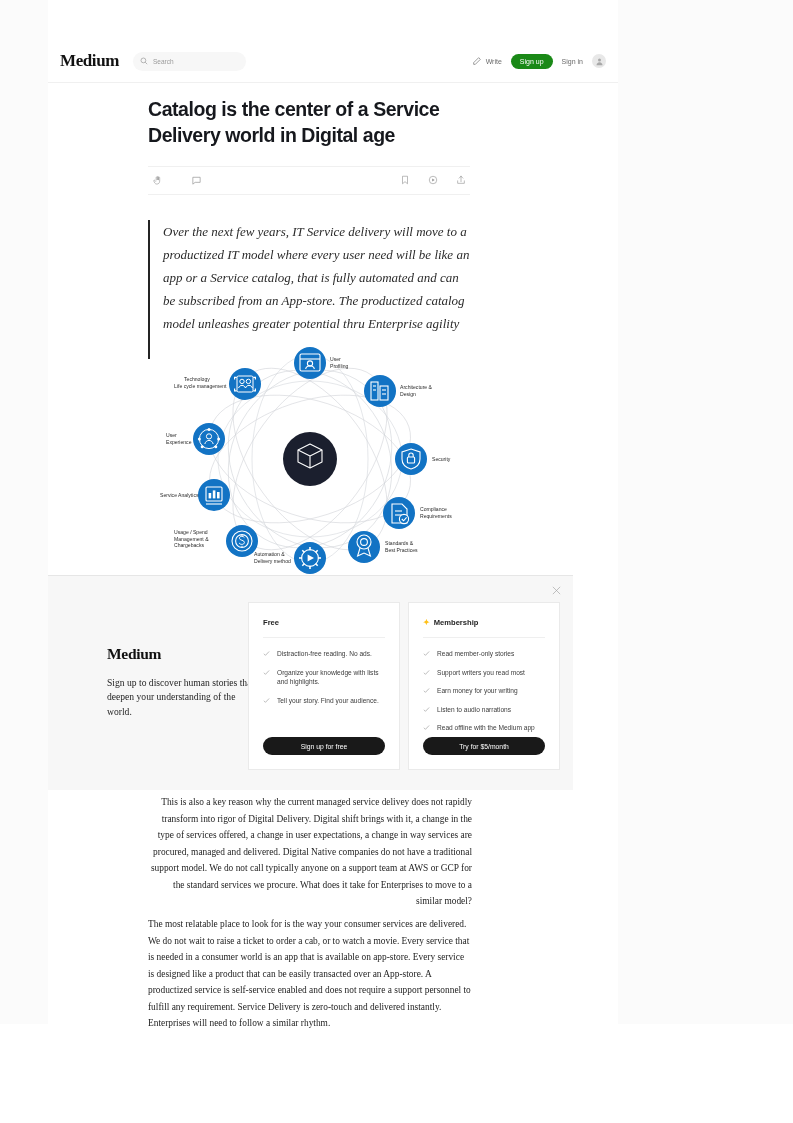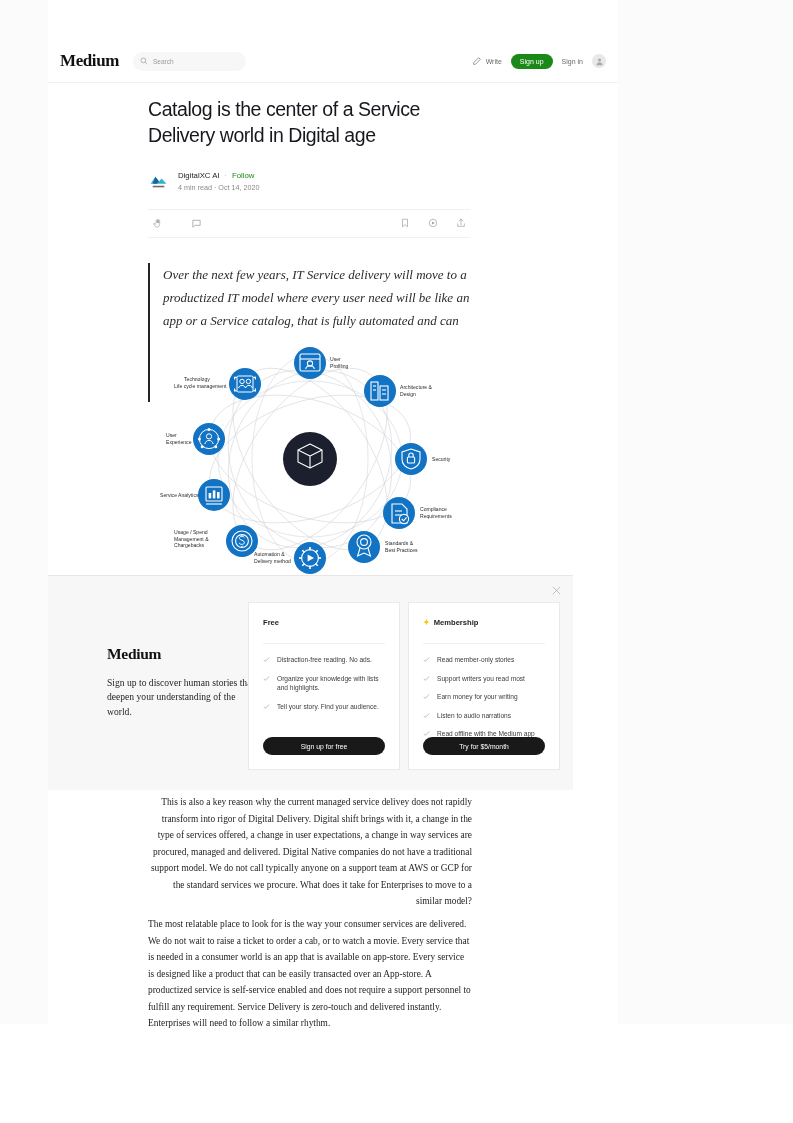--- a/index.html
+++ b/index.html
@@ -66,21 +66,21 @@
   .avatar {
     width: 14px; height: 14px; border-radius: 50%;
     background: #e8e8e8; display: flex;
     align-items: center; justify-content: center;
   }
 
   
   .article { position: absolute; left: 148px; top: 97px; width: 322px; }
   .headline {
     font-size: 19.5px; line-height: 1.33;
-    font-weight: 400; letter-spacing: -0.45px; color: #16181d;
+    font-weight: 700; letter-spacing: -0.45px; color: #16181d;
   }
   .byline { display: flex; align-items: flex-start; gap: 9px; margin-top: 21px; }
   .author-logo { width: 21px; height: 21px; flex: 0 0 auto; }
   .byline-txt { padding-top: 1px; }
   .byline-row1 { display: flex; align-items: center; gap: 5px; }
   .author-name { font-size: 7.8px; color: #242424; }
   .dot-sep { font-size: 7px; color: #b3b3b3; }
   .follow-link { font-size: 7.8px; color: #1a8917; cursor: pointer; }
   .byline-row2 { font-size: 7.2px; color: #8a8a8a; margin-top: 3px; }
 
@@ -135,21 +135,21 @@
     position: absolute; top: 602px;
     background: #ffffff;
     border: 1px solid #eaeaea;
     height: 168px;
     padding: 15px 14px 0 14px;
   }
   .plan-free { left: 248px; width: 152px; }
   .plan-mem  { left: 408px; width: 152px; }
   .plan-head {
     font-size: 7.6px; font-weight: 700; color: #242424;
-    padding-bottom: 16px; border-bottom: 1px solid #efefef;
+    padding-bottom: 10px; border-bottom: 1px solid #efefef;
     display: flex; align-items: center; gap: 4px;
   }
   .star { color: #ffc017; font-size: 8px; line-height: 1; }
   .plan-list { margin-top: 11px; display: flex; flex-direction: column; gap: 9px; }
   .plan-item { display: flex; gap: 7px; align-items: flex-start; }
   .chk { flex: 0 0 auto; margin-top: 1px; }
   .plan-item span {
     font-size: 6.6px; color: #3c3c3c; line-height: 1.45;
   }
   .plan-cta {
@@ -199,36 +199,20 @@
           <circle cx="12" cy="8" r="4" fill="#a8a8a8"></circle>
           <path d="M4 22c0-4.4 3.6-8 8-8s8 3.6 8 8z" fill="#a8a8a8"></path>
         </svg>
       </div>
     </div>
   </div>
 
   <div class="article">
     <div class="headline">Catalog is the center of a Service Delivery world in Digital age</div>
 
-    <div class="byline">
-      <svg class="author-logo" viewBox="0 0 40 40">
-        <rect width="40" height="40" fill="#ffffff"></rect>
-        <path d="M5 26 L14 13 L21 22 L26 16 L35 26 Z" fill="#2fb3c9"></path>
-        <path d="M14 13 L21 22 L17 26 L9 26 Z" fill="#1b5fa8"></path>
-        <rect x="9" y="30" width="22" height="3" fill="#6b6b6b"></rect>
-      </svg>
-      <div class="byline-txt">
-        <div class="byline-row1">
-          <span class="author-name">DigitalXC AI</span>
-          <span class="dot-sep">·</span>
-          <span class="follow-link">Follow</span>
-        </div>
-        <div class="byline-row2">4 min read  ·  Oct 14, 2020</div>
-      </div>
-    </div>
 
     <div class="actionbar">
       <div class="act-left">
         <svg class="act-ic" width="11" height="11" viewBox="0 0 24 24">
           <path d="M9 11V5.5a1.3 1.3 0 012.6 0V10M11.6 10V4.4a1.3 1.3 0 012.6 0V10M14.2 10.4V6a1.3 1.3 0 012.6 0v7.2c0 4-2.6 6.6-6 6.6-2.6 0-4.6-1.4-5.6-4L4 13.2a1.3 1.3 0 012.2-1.4L8 14" fill="none" stroke="#6b6b6b" stroke-width="1.3" stroke-linejoin="round" stroke-linecap="round"></path>
         </svg>
         <svg class="act-ic" width="11" height="11" viewBox="0 0 24 24">
           <path d="M4 5h16v11H9l-5 4V5z" fill="none" stroke="#6b6b6b" stroke-width="1.5" stroke-linejoin="round"></path>
         </svg>
       </div>

